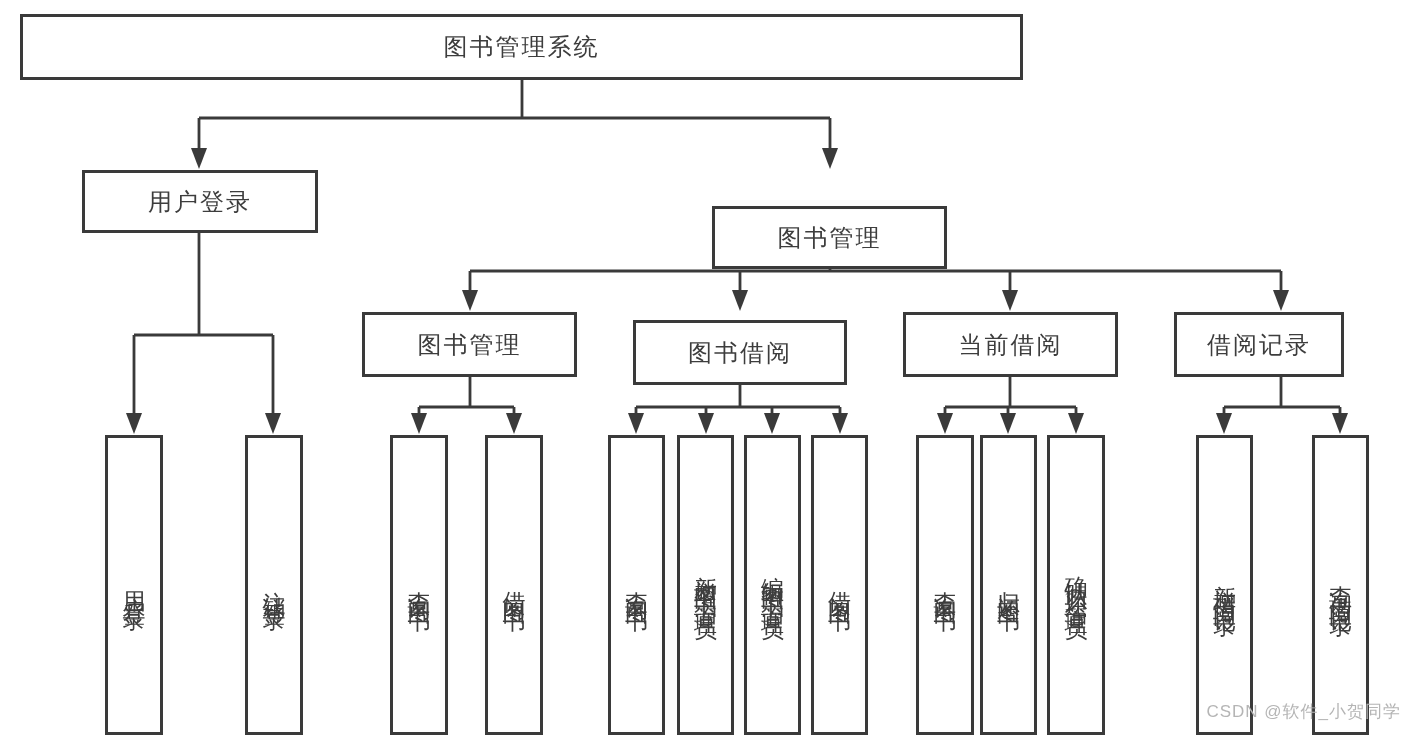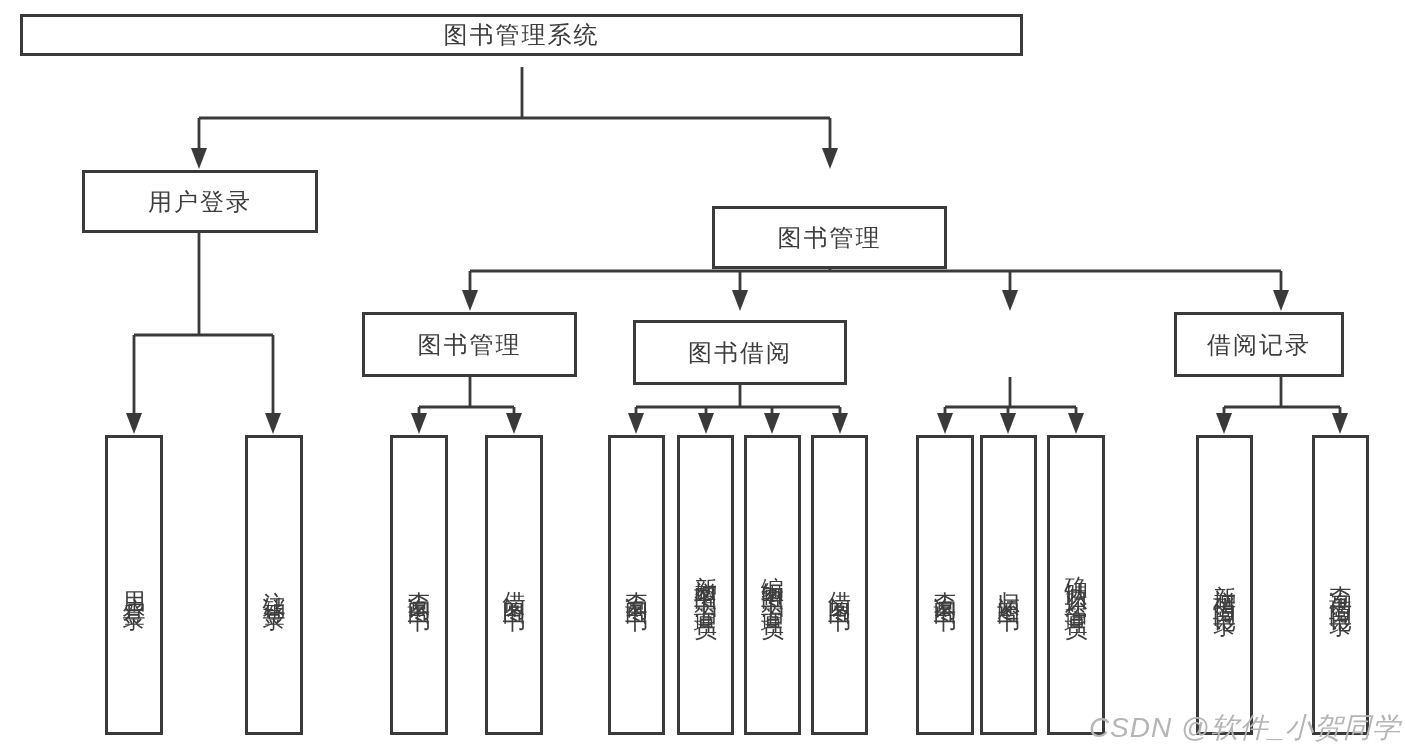--- a/index.html
+++ b/index.html
@@ -42,27 +42,26 @@
     writing-mode:vertical-rl;
     text-orientation:mixed;
     font-size:23px;
     letter-spacing:6px;
     line-height:1;
     color:var(--text);
     white-space:nowrap;
   }
   .watermark{
     position:absolute;
-    right:4px;bottom:0;
-    font-size:28px;
+    right:4px;bottom:24px;
+    font-size:17px;
     letter-spacing:1px;
     color:var(--wm);
     z-index:5;
     pointer-events:none;
-    font-style:italic;
   }
 </style>
 </head>
 <body>
 
 <div id="stage">
 
   <svg id="wires" viewBox="0 0 1405 747" xmlns="http://www.w3.org/2000/svg">
     <g>
       <path d="M522 67 V118 M199 118 H830 M199 118 V150 M830 118 V150"></path>
@@ -99,27 +98,28 @@
       <polygon points="1000,413 1016,413 1008,434"></polygon>
       <polygon points="1068,413 1084,413 1076,434"></polygon>
     </g>
     <g>
       <path d="M1281 377 V407 M1224 407 H1340 M1224 407 V415 M1340 407 V415"></path>
       <polygon points="1216,413 1232,413 1224,434"></polygon>
       <polygon points="1332,413 1348,413 1340,434"></polygon>
     </g>
   </svg>
 
-  <div class="node" style="left:20px;top:14px;width:1003px;height:42px;">图书管理系统</div>
+  <div class="node" style="left:20px;top:14px;width:1003px;height:66px;">图书管理系统</div>
 
   <div class="node" style="left:82px;top:170px;width:236px;height:63px;">用户登录</div>
   <div class="node" style="left:712px;top:170px;width:235px;height:63px;margin-top:36px;">图书管理</div>
 
   <div class="node" style="left:362px;top:312px;width:215px;height:65px;">图书管理</div>
   <div class="node" style="left:633px;top:320px;width:214px;height:65px;">图书借阅</div>
+  <div class="node" style="left:903px;top:312px;width:215px;height:65px;">当前借阅</div>
   <div class="node" style="left:1174px;top:312px;width:170px;height:65px;">借阅记录</div>
 
   <div class="leaf" style="left:105px;width:58px;">
     <span class="vtext">用户登录</span>
   </div>
   <div class="leaf" style="left:245px;width:58px;">
     <span class="vtext">注销登录</span>
   </div>
 
   <div class="leaf" style="left:390px;width:58px;">

